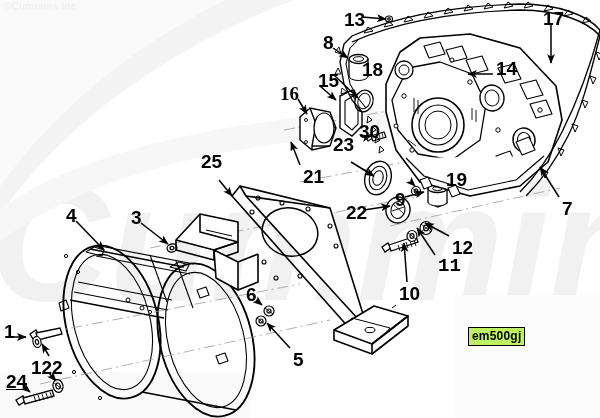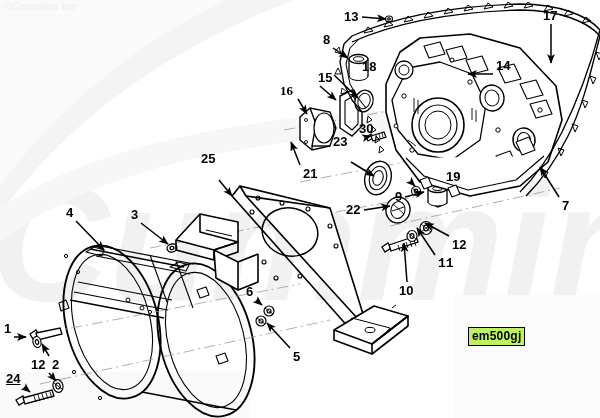--- a/index.html
+++ b/index.html
@@ -1,20 +1,20 @@
 <!DOCTYPE html>
 <html><head>
 <meta charset="utf-8">
 <style>
   html,body{margin:0;padding:0;background:#ffffff;}
   body{font-family:"Liberation Sans",sans-serif;}
   #sheet{position:relative;width:600px;height:418px;overflow:hidden;background:#ffffff;}
   #art{position:absolute;left:0;top:0;width:600px;height:418px;}
   .wm-top{position:absolute;left:4px;top:1px;font-size:10px;font-weight:bold;color:#f0f0f0;letter-spacing:.2px;}
-  .callout{position:absolute;font-family:"Liberation Sans",sans-serif;font-weight:bold;font-size:13px;color:#000;line-height:1;white-space:nowrap;}
+  .callout{position:absolute;font-family:"Liberation Sans",sans-serif;font-weight:bold;font-size:19px;color:#000;line-height:1;white-space:nowrap;}
   .idbox{position:absolute;border:1.4px solid #000;background:#bef264;padding:1px 3px 2px 3px;font-size:12px;font-weight:bold;color:#000;letter-spacing:.2px;}
 </style>
 </head>
 <body>
 
 <div id="sheet">
 
   <svg id="art" viewBox="0 0 600 418">
     <defs>
       <marker id="ah" markerWidth="7" markerHeight="7" refX="6" refY="2.6" orient="auto">

